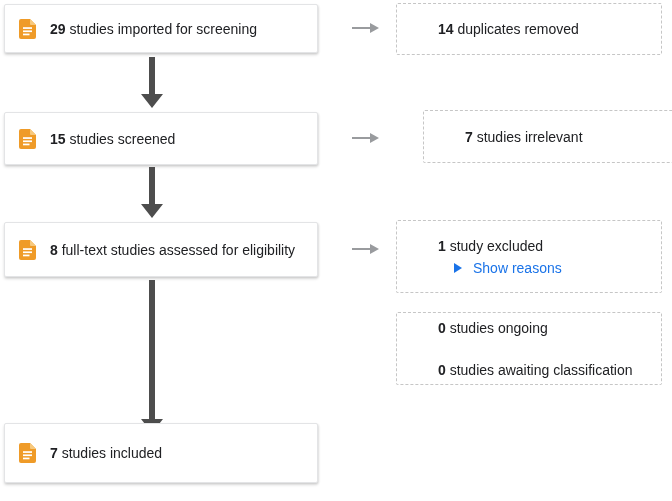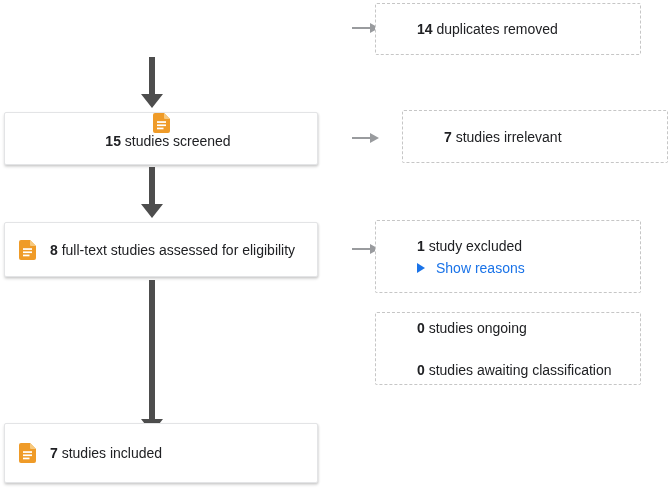--- a/index.html
+++ b/index.html
@@ -24,21 +24,21 @@
     border-radius: 2px;
     box-shadow: 0 2px 3px rgba(0,0,0,0.14), 1px 1px 2px rgba(0,0,0,0.08);
     display: flex;
     align-items: center;
     padding-left: 14px;
   }
   .card .doc-icon { flex: 0 0 auto; margin-right: 14px; display: block; }
   
   .dashed-box {
     position: absolute;
-    left: 375px;
+    left: 396px;
     width: 266px;
     box-sizing: border-box;
     background: #ffffff;
     border: 1px dashed #c6c6c6;
     border-radius: 2px;
     display: flex;
     flex-direction: column;
     justify-content: center;
     padding-left: 41px;
     line-height: 22px;
@@ -76,47 +76,58 @@
     border-bottom: 5px solid transparent;
     border-left: 9px solid #999b9e;
   }
   
   .reasons-link {
     display: inline-flex;
     align-items: center;
     color: #1a73e8;
     cursor: pointer;
     text-decoration: none;
+    margin-left: 16px;
   }
   .play-tri {
     display: inline-block;
     width: 0; height: 0;
     border-top: 5px solid transparent;
     border-bottom: 5px solid transparent;
     border-left: 8px solid #1a73e8;
     margin-right: 11px;
   }
 </style>
 </head>
 <body>
 
 <div id="canvas">
 
+  <div class="card" style="top:4px; height:49px;">
+    <svg class="doc-icon" width="17" height="20" viewBox="0 0 17 20">
+      <path d="M2 0 h9 l6 6 v12 a2 2 0 0 1 -2 2 h-13 a2 2 0 0 1 -2 -2 v-16 a2 2 0 0 1 2 -2 z" fill="#EF9B28"></path>
+      <path d="M11 0 l6 6 h-5 a1 1 0 0 1 -1 -1 z" fill="#F7C97E"></path>
+      <rect x="4" y="8.2" width="9" height="1.7" fill="#ffffff"></rect>
+      <rect x="4" y="11.4" width="9" height="1.7" fill="#ffffff"></rect>
+      <rect x="4" y="14.6" width="6.5" height="1.7" fill="#ffffff"></rect>
+    </svg>
+    <span class="line"><span class="num">29</span> <span>studies imported for screening</span></span>
+  </div>
 
   <div class="h-stem" style="top:27px;"></div>
   <div class="h-head" style="top:23px;"></div>
 
   <div class="dashed-box" style="top:3px; height:52px;">
     <span class="line"><span class="num">14</span> <span>duplicates removed</span></span>
   </div>
 
   <div class="v-stem" style="top:57px; height:37px;"></div>
   <div class="v-head" style="top:94px;"></div>
 
-  <div class="card" style="top:112px; height:53px;flex-direction:column;">
+  <div class="card" style="top:112px; height:53px;">
     <svg class="doc-icon" width="17" height="20" viewBox="0 0 17 20">
       <path d="M2 0 h9 l6 6 v12 a2 2 0 0 1 -2 2 h-13 a2 2 0 0 1 -2 -2 v-16 a2 2 0 0 1 2 -2 z" fill="#EF9B28"></path>
       <path d="M11 0 l6 6 h-5 a1 1 0 0 1 -1 -1 z" fill="#F7C97E"></path>
       <rect x="4" y="8.2" width="9" height="1.7" fill="#ffffff"></rect>
       <rect x="4" y="11.4" width="9" height="1.7" fill="#ffffff"></rect>
       <rect x="4" y="14.6" width="6.5" height="1.7" fill="#ffffff"></rect>
     </svg>
     <span class="line"><span class="num">15</span> <span>studies screened</span></span>
   </div>
 

